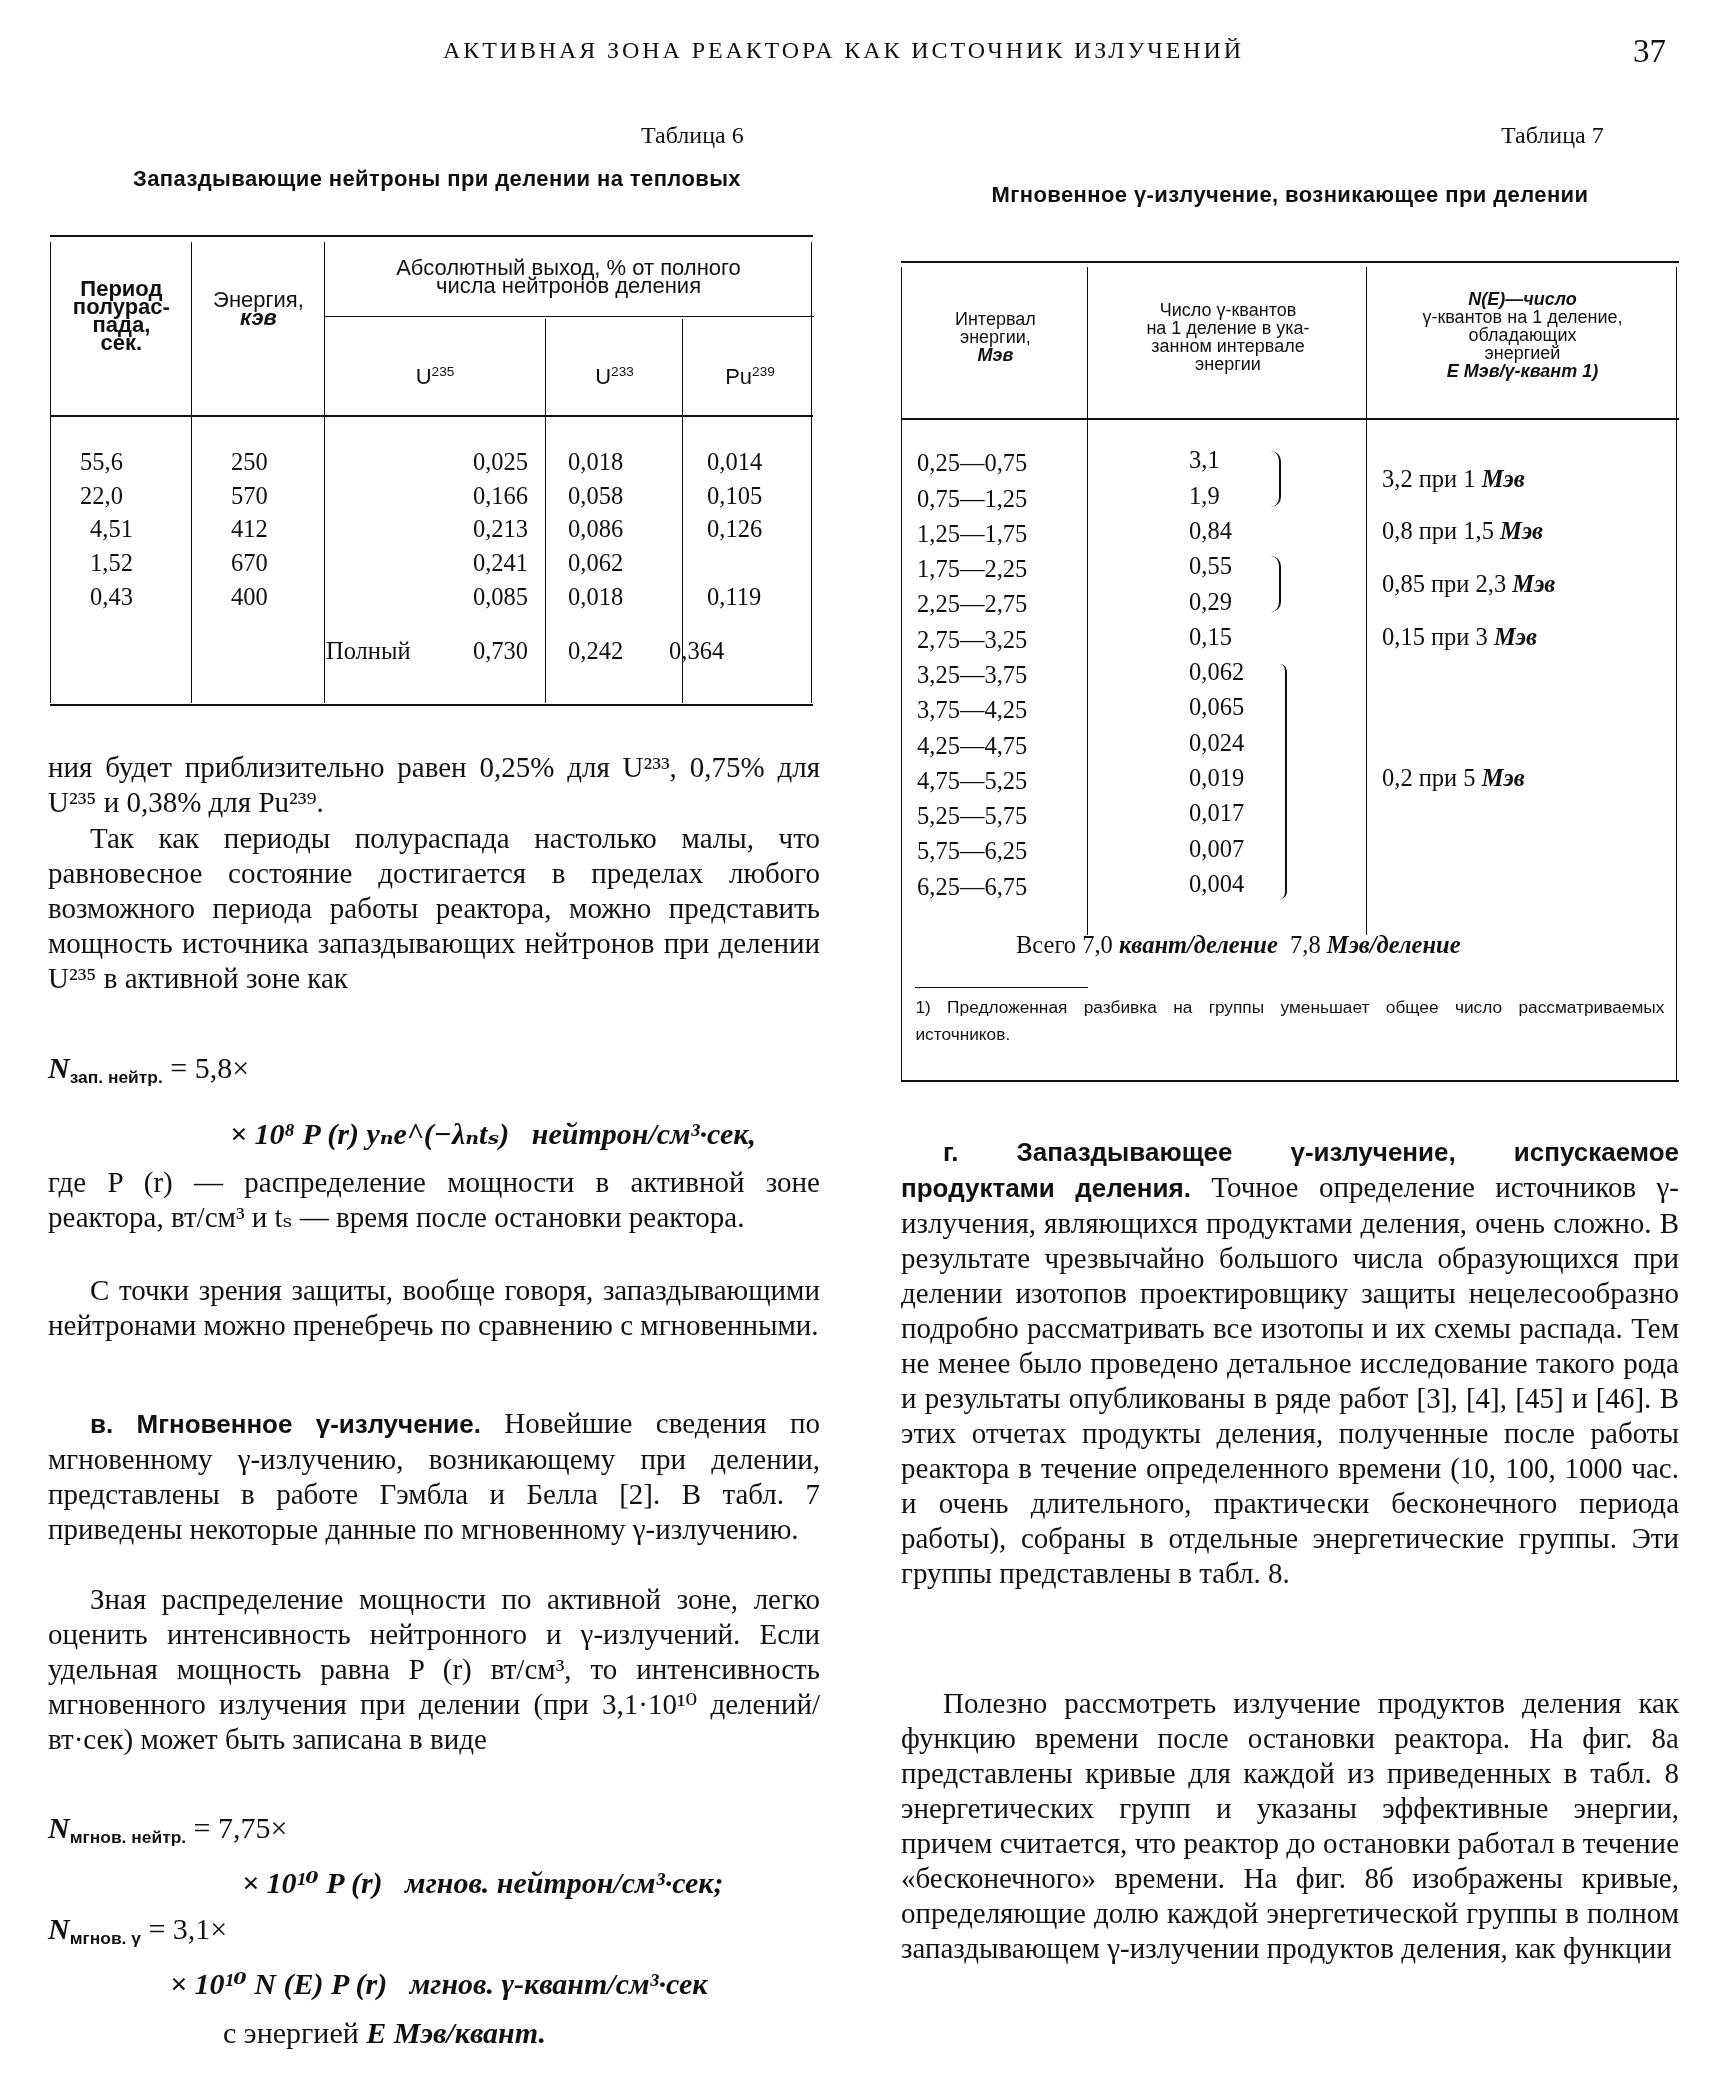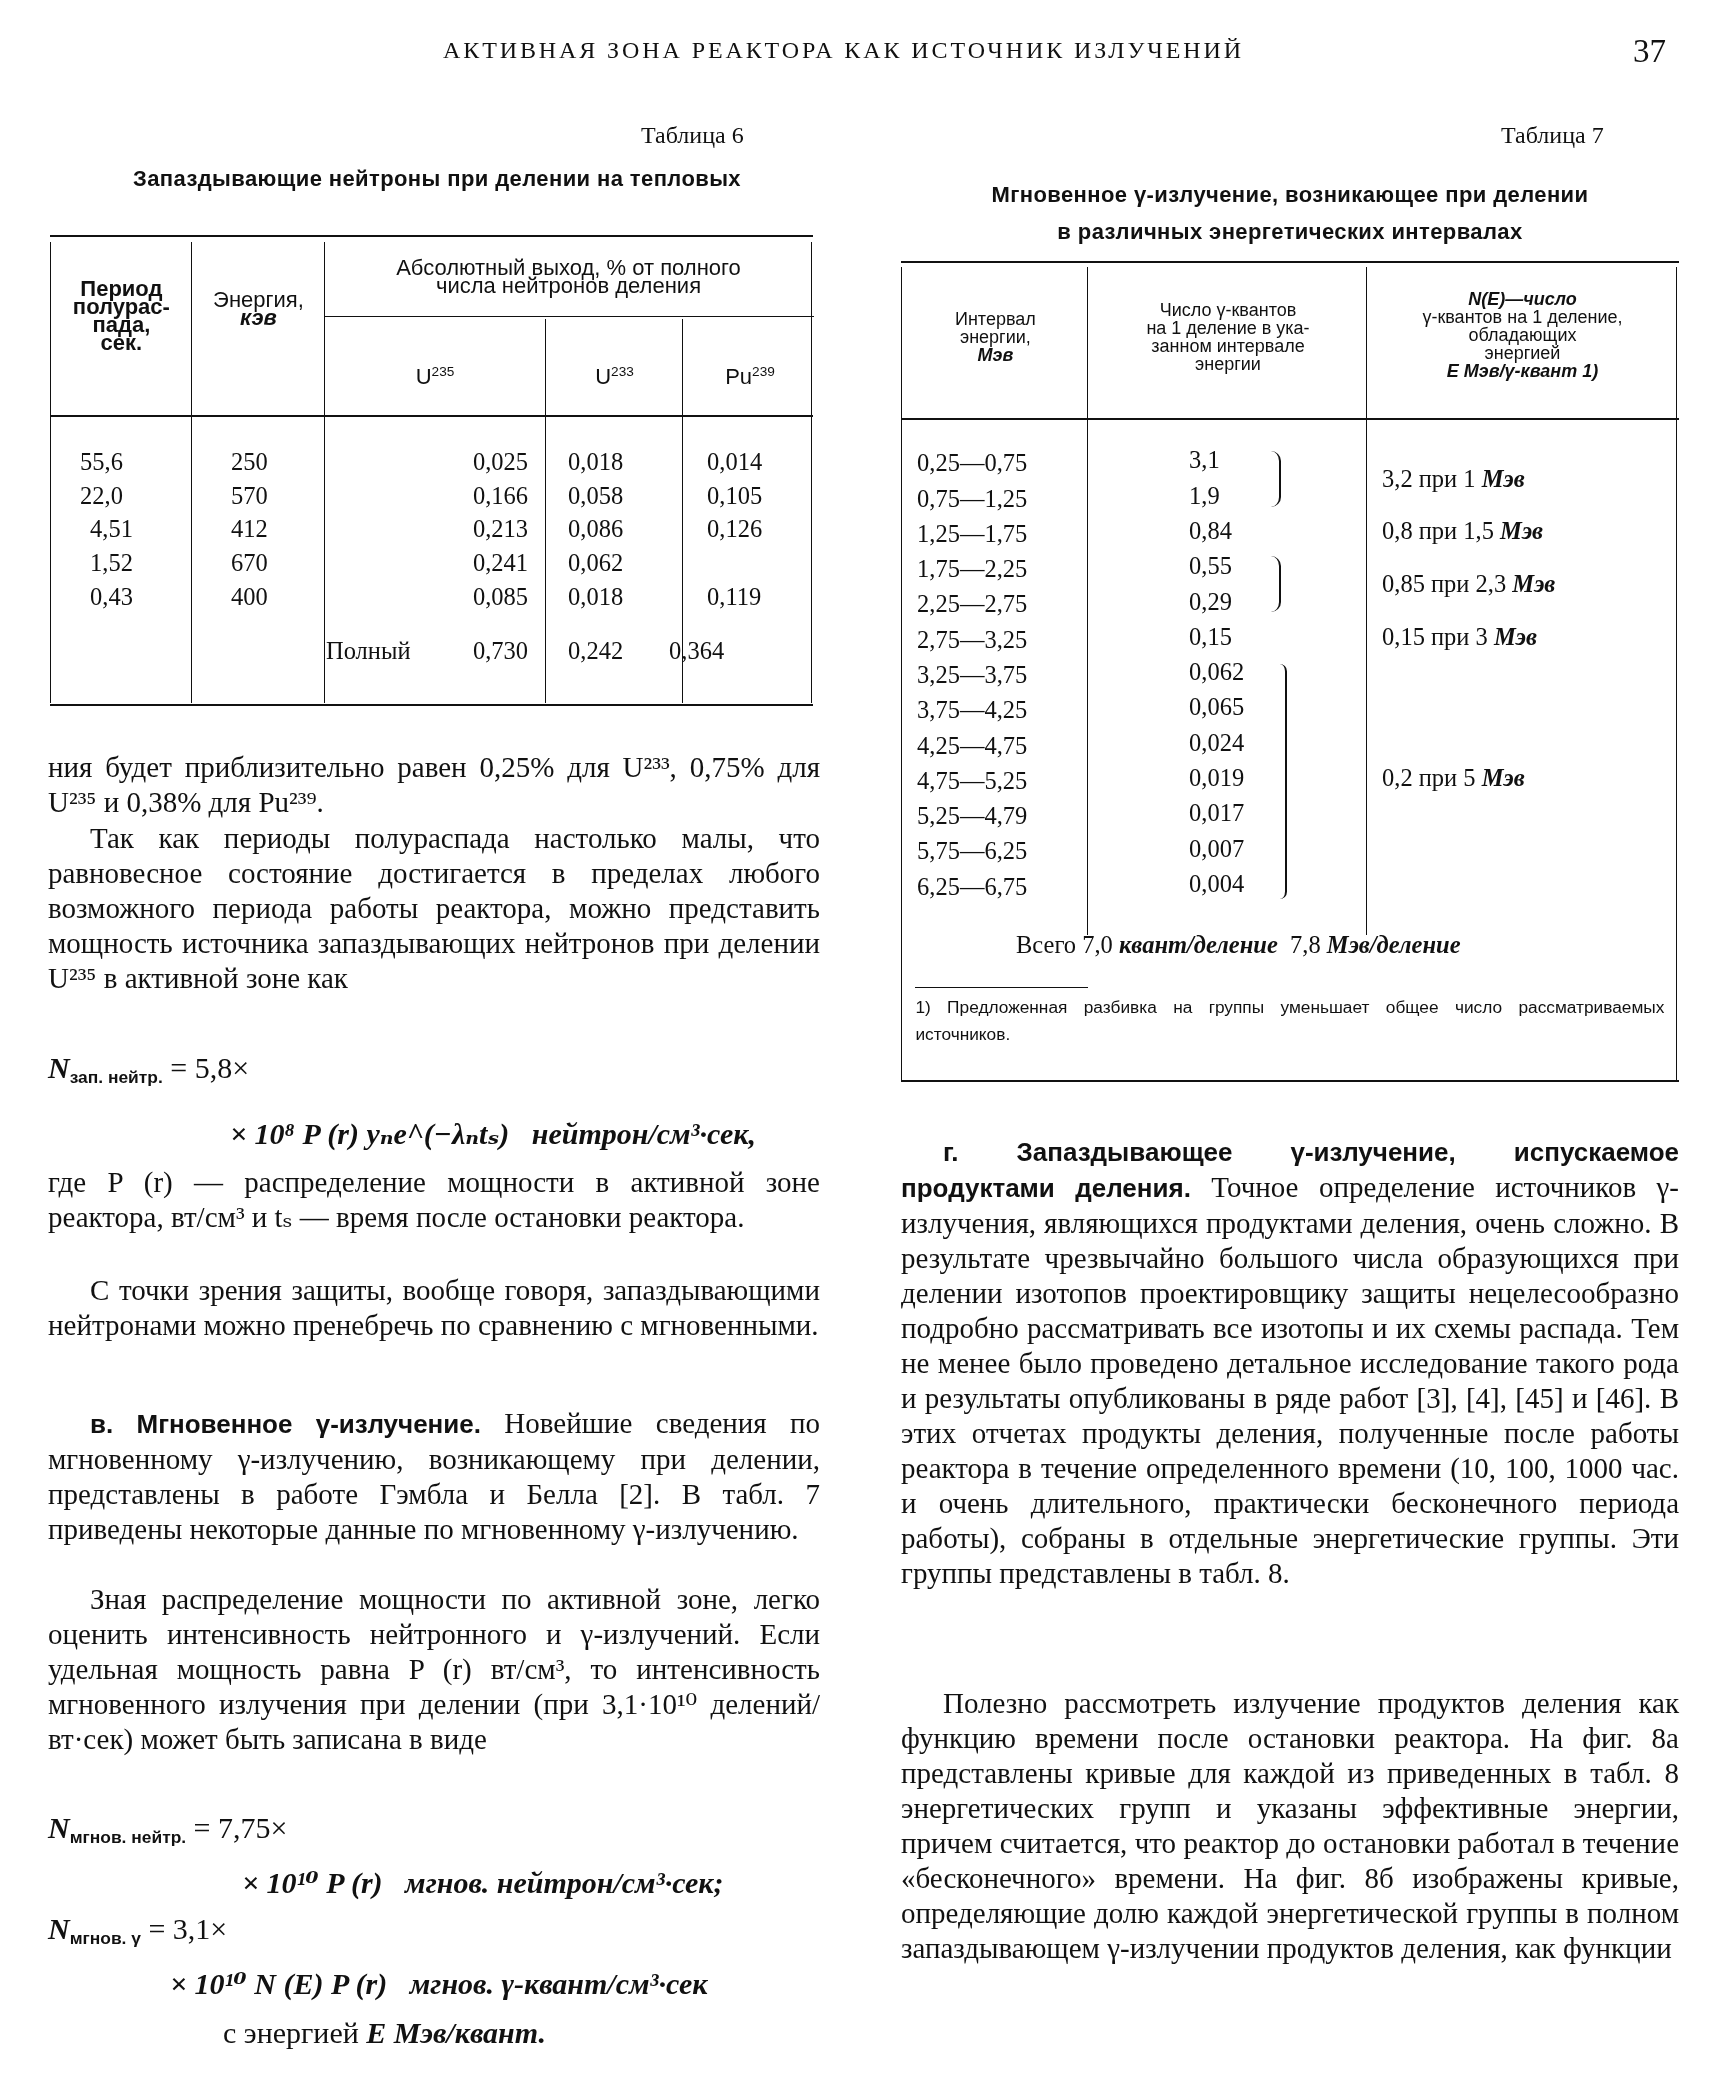--- a/index.html
+++ b/index.html
@@ -166,21 +166,20 @@
       <span class="cell" style="left:518px; top:398px;">0,242</span>
       <span class="cell" style="left:619px; top:398px;">0,364</span>
     </div>
   </div>
 </div>
 
 <div>
   <span class="table-label" style="left:1501px; top:122px;">Таблица 7</span>
   <div class="table-caption" style="left:901px; top:176px; width:778px; line-height:37px;">
     <div>Мгновенное γ-излучение, возникающее при делении</div>
-    <div>в различных энергетических интервалах</div>
   </div>
 
   <div class="t7">
     <div class="rule" style="left:0; top:0; width:778px; height:2.2px;"></div>
     <div class="rule" style="left:0; top:157px; width:778px; height:2.2px;"></div>
     <div class="rule" style="left:0; top:819px; width:778px; height:2.2px;"></div>
     <div class="rule" style="left:0; top:5.8px; width:1.4px; height:814px;"></div>
     <div class="rule" style="left:186px; top:5.8px; width:1.4px; height:668px;"></div>
     <div class="rule" style="left:465px; top:5.8px; width:1.4px; height:668px;"></div>
     <div class="rule" style="left:775px; top:5.8px; width:1.4px; height:814px;"></div>
@@ -239,21 +238,21 @@
       </div>
     <div>
         <span class="row-text" style="left:16px; top:467px;">4,25—4,75</span>
         <span class="row-text" style="left:288px; top:464px;">0,024</span>
       </div>
     <div>
         <span class="row-text" style="left:16px; top:502px;">4,75—5,25</span>
         <span class="row-text" style="left:288px; top:499px;">0,019</span>
       </div>
     <div>
-        <span class="row-text" style="left:16px; top:537px;">5,25—4,79</span>
+        <span class="row-text" style="left:16px; top:537px;">5,25—5,75</span>
         <span class="row-text" style="left:288px; top:534px;">0,017</span>
       </div>
     <div>
         <span class="row-text" style="left:16px; top:572px;">5,75—6,25</span>
         <span class="row-text" style="left:288px; top:570px;">0,007</span>
       </div>
     <div>
         <span class="row-text" style="left:16px; top:608px;">6,25—6,75</span>
         <span class="row-text" style="left:288px; top:605px;">0,004</span>
       </div>

